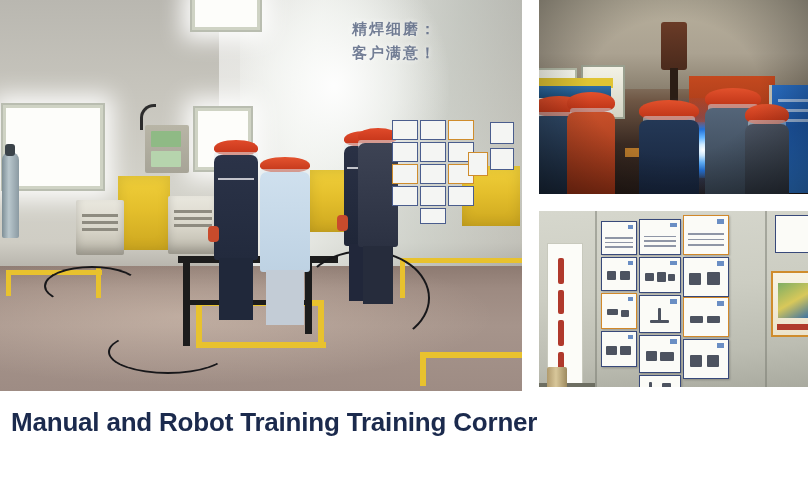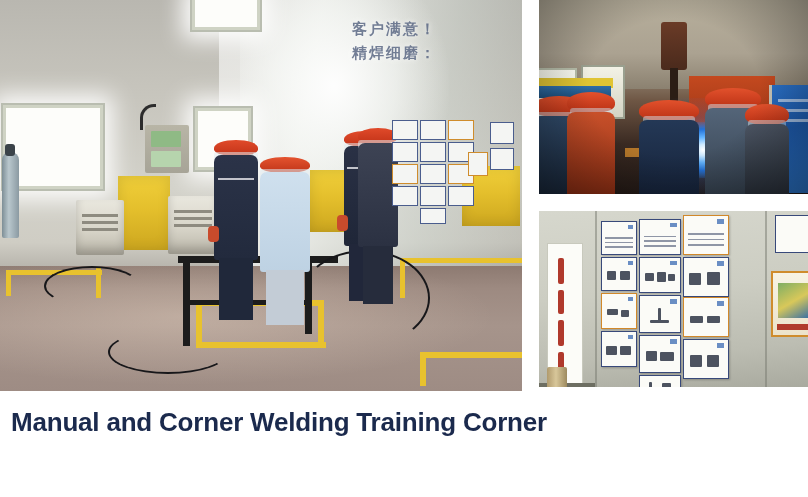--- a/index.html
+++ b/index.html
@@ -269,22 +269,22 @@
   <div class="photo" id="photo-main">
     <div class="layer mw-wall"></div>
     <div class="layer mw-wallshade"></div>
     <div class="layer mw-glow"></div>
 
     <div class="layer mw-win" id="mw-win1"></div>
     <div class="layer mw-win" id="mw-win2"></div>
     <div class="layer mw-win" id="mw-win3"></div>
 
     <div class="layer mw-banner">
+      <div>精焊细磨：</div>
       <div>客户满意！</div>
-      <div>精焊细磨：</div>
     </div>
 
     <div class="layer mw-floor"></div>
     <div class="layer mw-floorlight"></div>
 
     <div class="ybar" style="left:6px;  top:270px; width:96px;  height:5px;"></div>
     <div class="ybar" style="left:6px;  top:270px; width:5px;   height:26px;"></div>
     <div class="ybar" style="left:96px; top:268px; width:5px;   height:30px;"></div>
     <div class="ybar" style="left:196px;top:300px; width:128px; height:6px;"></div>
     <div class="ybar" style="left:196px;top:300px; width:6px;   height:48px;"></div>
@@ -514,16 +514,16 @@
     <div class="layer bw-rightposter">
       <div class="bw-rp-art"></div>
       <div class="bw-rp-bar"></div>
     </div>
 
     <div class="layer bw-shelf"></div>
     <div class="layer bw-can"></div>
   </div>
 
   <div id="caption">
-    <div id="title">Manual and Corner Welding Training Corner</div>
+    <div id="title">Manual and Robot Training Training Corner</div>
   </div>
 
 </div>
 
 </body></html>

